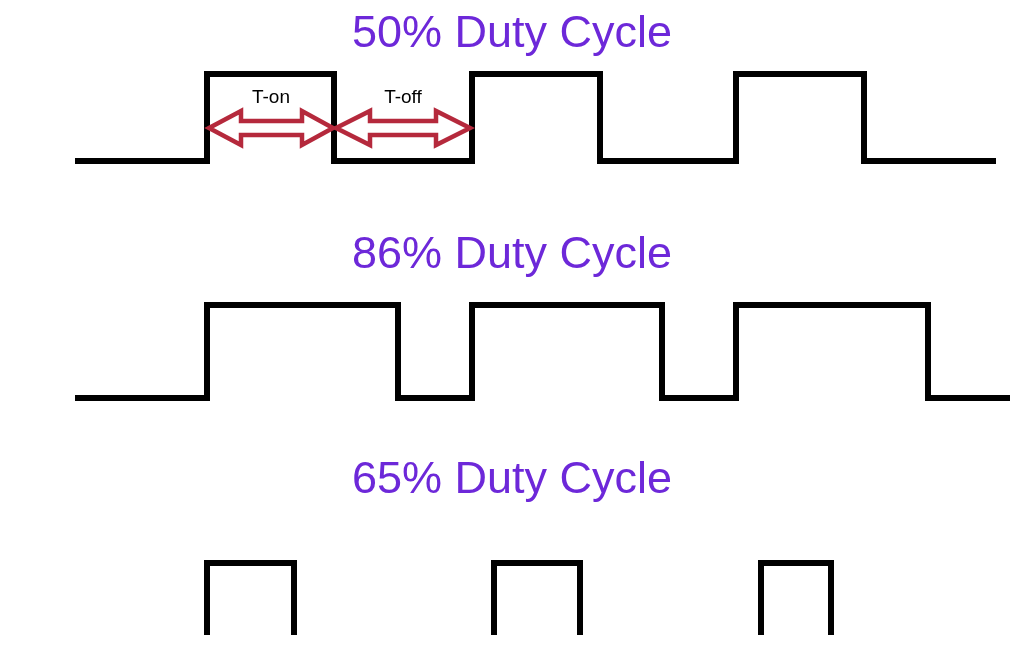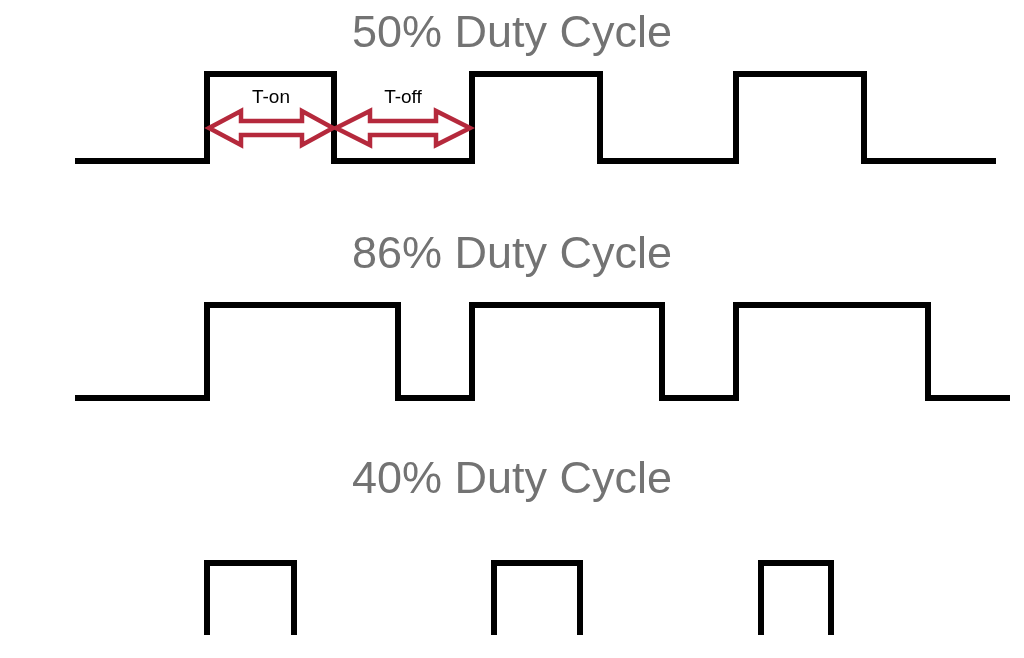--- a/index.html
+++ b/index.html
@@ -34,21 +34,21 @@
   .panel-title {
     position: absolute;
     left: 0;
     width: 1024px;
     text-align: center;
     font-family: "Liberation Sans", sans-serif;
     font-size: 45px;
     font-weight: 400;
     line-height: 52px;
     letter-spacing: 0px;
-    color: #737373;
+    color: #6d28d9;
     white-space: nowrap;
   }
   #title-50 { top: 6px; }
   #title-75 { top: 12px; }
   #title-25 { top: 12px; }
 
   .wave-svg {
     position: absolute;
     left: 0;
   }
@@ -118,21 +118,21 @@
       <path class="wave-path" d="M 75,118
                L 207,118 L 207,25 L 398,25 L 398,118
                L 472,118 L 472,25 L 662,25 L 662,118
                L 736,118 L 736,25 L 928,25 L 928,118
                L 1010,118"></path>
     </svg>
   </div>
 
   <div class="panel" id="panel-25">
 
-    <div class="panel-title" id="title-25">40% Duty Cycle</div>
+    <div class="panel-title" id="title-25">65% Duty Cycle</div>
 
     <svg class="wave-svg" id="wave-25" width="1024" height="130" viewBox="0 0 1024 130">
       <path class="wave-path" d="M 75,145
                L 207,145 L 207,58 L 294,58 L 294,145
                L 494,145 L 494,58 L 580,58 L 580,145
                L 761,145 L 761,58 L 831,58 L 831,145
                L 1010,145"></path>
     </svg>
   </div>
 

